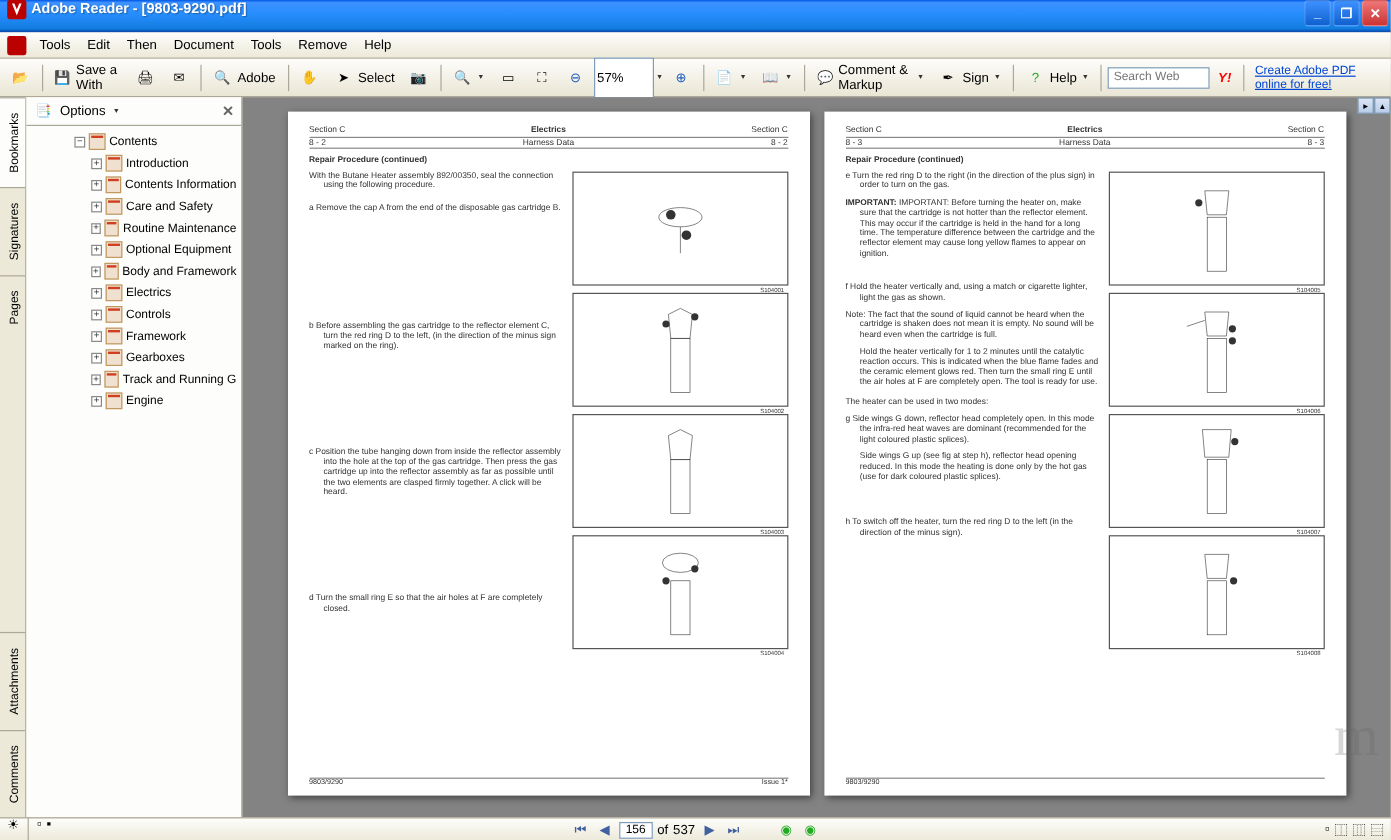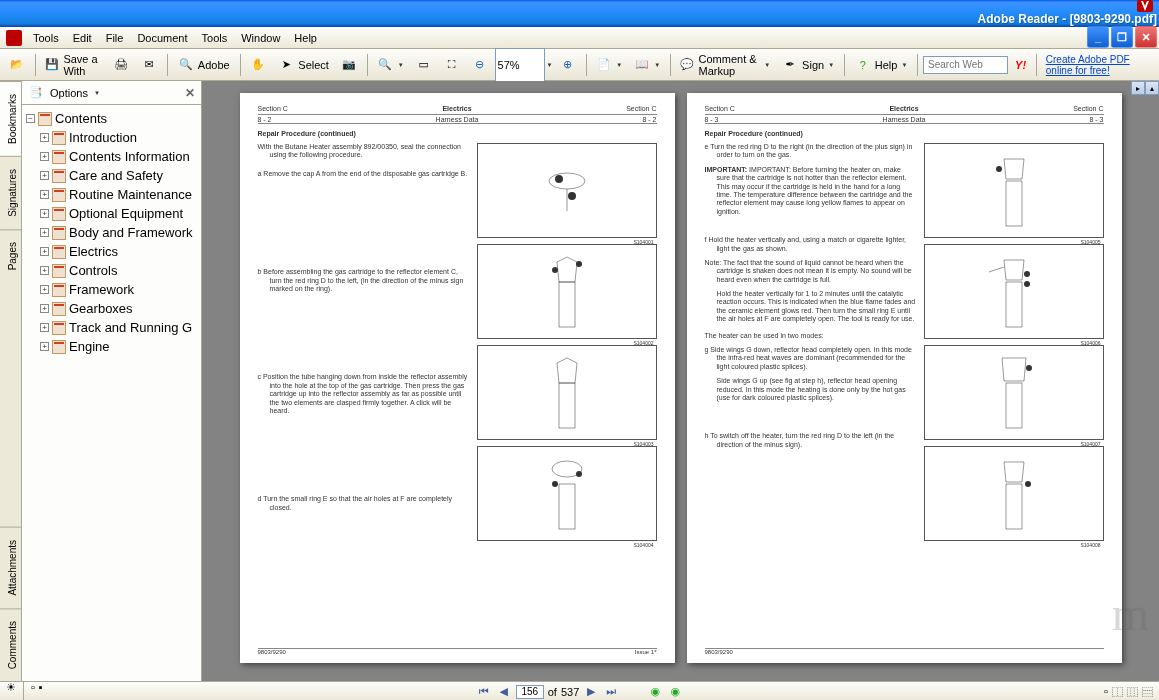--- a/index.html
+++ b/index.html
@@ -1,19 +1,19 @@
 <!DOCTYPE html>
 <html><head>
 <meta charset="utf-8">
 <style>
 * { box-sizing: border-box; margin: 0; padding: 0; font-family: Tahoma, sans-serif; }
 body { width: 1159px; height: 700px; overflow: hidden; background: #ece9d8; }
 
 
-.titlebar { height: 27px; background: linear-gradient(to bottom, #0058e6 0%, #3d91ff 8%, #288eff 40%, #127de0 88%, #0842a8 100%); display: flex; align-items: flex-end; padding: 0 2px; color: white; font-size: 12px; font-weight: bold; flex-direction: column; }
+.titlebar { height: 27px; background: linear-gradient(to bottom, #0058e6 0%, #3d91ff 8%, #288eff 40%, #127de0 88%, #0842a8 100%); display: flex; align-items: flex-start; padding: 0 2px; color: white; font-size: 12px; font-weight: bold; }
 .titlebar-icon { width: 16px; height: 16px; margin: 0 4px; background: #b00; border-radius: 2px; display: flex; align-items: center; justify-content: center; }
 .titlebar-icon svg { width: 12px; height: 12px; }
 .titlebar-text { flex: 1; text-shadow: 1px 1px 1px rgba(0,0,0,0.3); }
 .win-buttons { display: flex; gap: 2px; }
 .win-btn { width: 22px; height: 22px; border-radius: 3px; border: 1px solid #fff3; display: flex; align-items: center; justify-content: center; color: white; font-weight: bold; font-size: 11px; cursor: pointer; }
 .win-min, .win-max { background: linear-gradient(to bottom, #3d91ff, #1060d0); }
 .win-close { background: linear-gradient(to bottom, #e77, #c33); }
 
 
 .menubar { height: 22px; background: linear-gradient(to bottom, #fdfdfb, #ece9d8); display: flex; align-items: center; padding: 0 2px; border-bottom: 1px solid #aca899; font-size: 11px; }
@@ -32,21 +32,21 @@
 
 
 .main { display: flex; height: 600px; }
 .sidebar-tabs { width: 22px; background: #ece9d8; border-right: 1px solid #aca899; display: flex; flex-direction: column; }
 .side-tab { writing-mode: vertical-lr; transform: rotate(180deg); padding: 12px 3px; font-size: 10px; cursor: pointer; border-bottom: 1px solid #aca899; text-align: center; }
 .side-tab.active { background: #fdfdfb; }
 
 .bookmarks-panel { width: 180px; background: #fdfdfb; border-right: 1px solid #aca899; display: flex; flex-direction: column; }
 .panel-header { height: 24px; border-bottom: 1px solid #aca899; display: flex; align-items: center; justify-content: flex-end; padding: 0 6px; gap: 6px; font-size: 11px; }
 .panel-close { cursor: pointer; font-size: 12px; font-weight: bold; color: #666; }
-.tree { flex: 1; overflow: auto; padding: 4px; font-size: 13px; }
+.tree { flex: 1; overflow: auto; padding: 4px; font-size: 10px; margin-left: 36px; }
 .tree-node { display: flex; align-items: center; padding: 2px 0; cursor: pointer; white-space: nowrap; gap: 3px; }
 .tree-toggle { width: 9px; height: 9px; border: 1px solid #888; display: inline-flex; align-items: center; justify-content: center; font-size: 8px; line-height: 1; color: #333; background: white; }
 .tree-toggle.minus::before { content: "−"; }
 .tree-toggle.plus::before { content: "+"; }
 .tree-children { margin-left: 14px; }
 .node-icon { width: 14px; height: 14px; background: #f0e0d0; border: 1px solid #c09860; display: inline-block; position: relative; }
 .node-icon::after { content: ""; position: absolute; top: 1px; left: 1px; right: 1px; height: 2px; background: #d04020; }
 
 .doc-area { flex: 1; background: #838383; overflow: auto; position: relative; display: flex; gap: 12px; padding: 12px; justify-content: center; }
 .page { width: 435px; height: 570px; background: white; box-shadow: 2px 2px 6px rgba(0,0,0,0.5); padding: 12px 18px; font-size: 7px; color: #333; position: relative; }
@@ -88,24 +88,24 @@
     <div class="win-btn win-min">_</div>
     <div class="win-btn win-max">❐</div>
     <div class="win-btn win-close">✕</div>
   </div>
 </div>
 
 <div class="menubar">
   <div class="menubar-icon"></div>
   <div class="menu-item">Tools</div>
   <div class="menu-item">Edit</div>
-  <div class="menu-item">File</div>
+  <div class="menu-item">Then</div>
   <div class="menu-item">Document</div>
   <div class="menu-item">Tools</div>
-  <div class="menu-item">Window</div>
+  <div class="menu-item">Remove</div>
   <div class="menu-item">Help</div>
 </div>
 
 <div class="toolbar">
   <div class="tool-btn">
       <span class="tool-icon">📂</span>
     </div>
   <div class="tool-sep"></div>
   <div class="tool-btn">
       <span class="tool-icon">💾</span>

